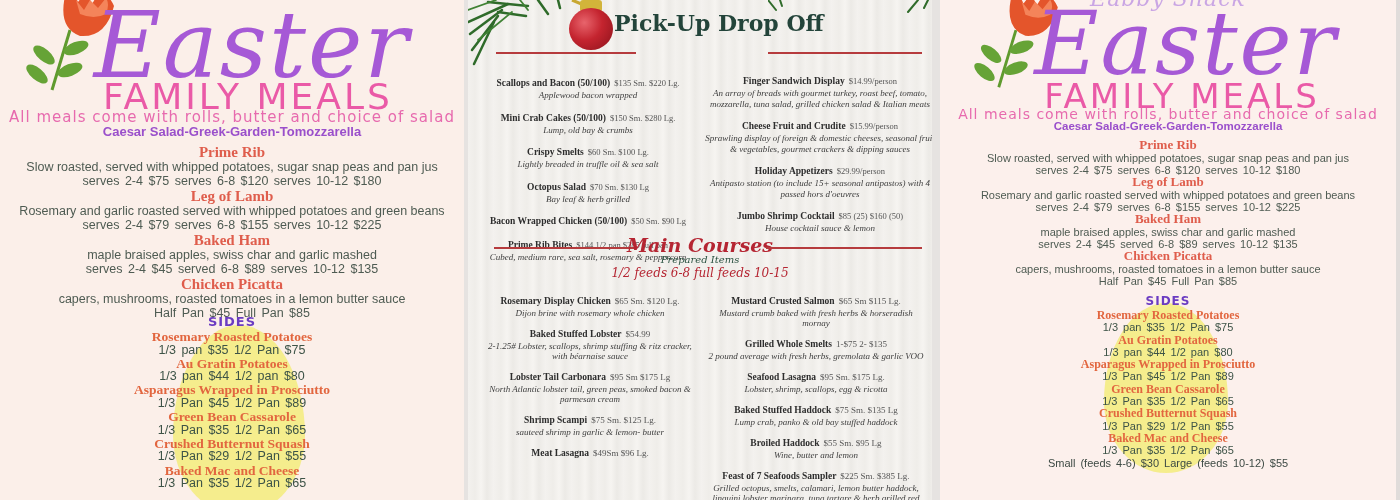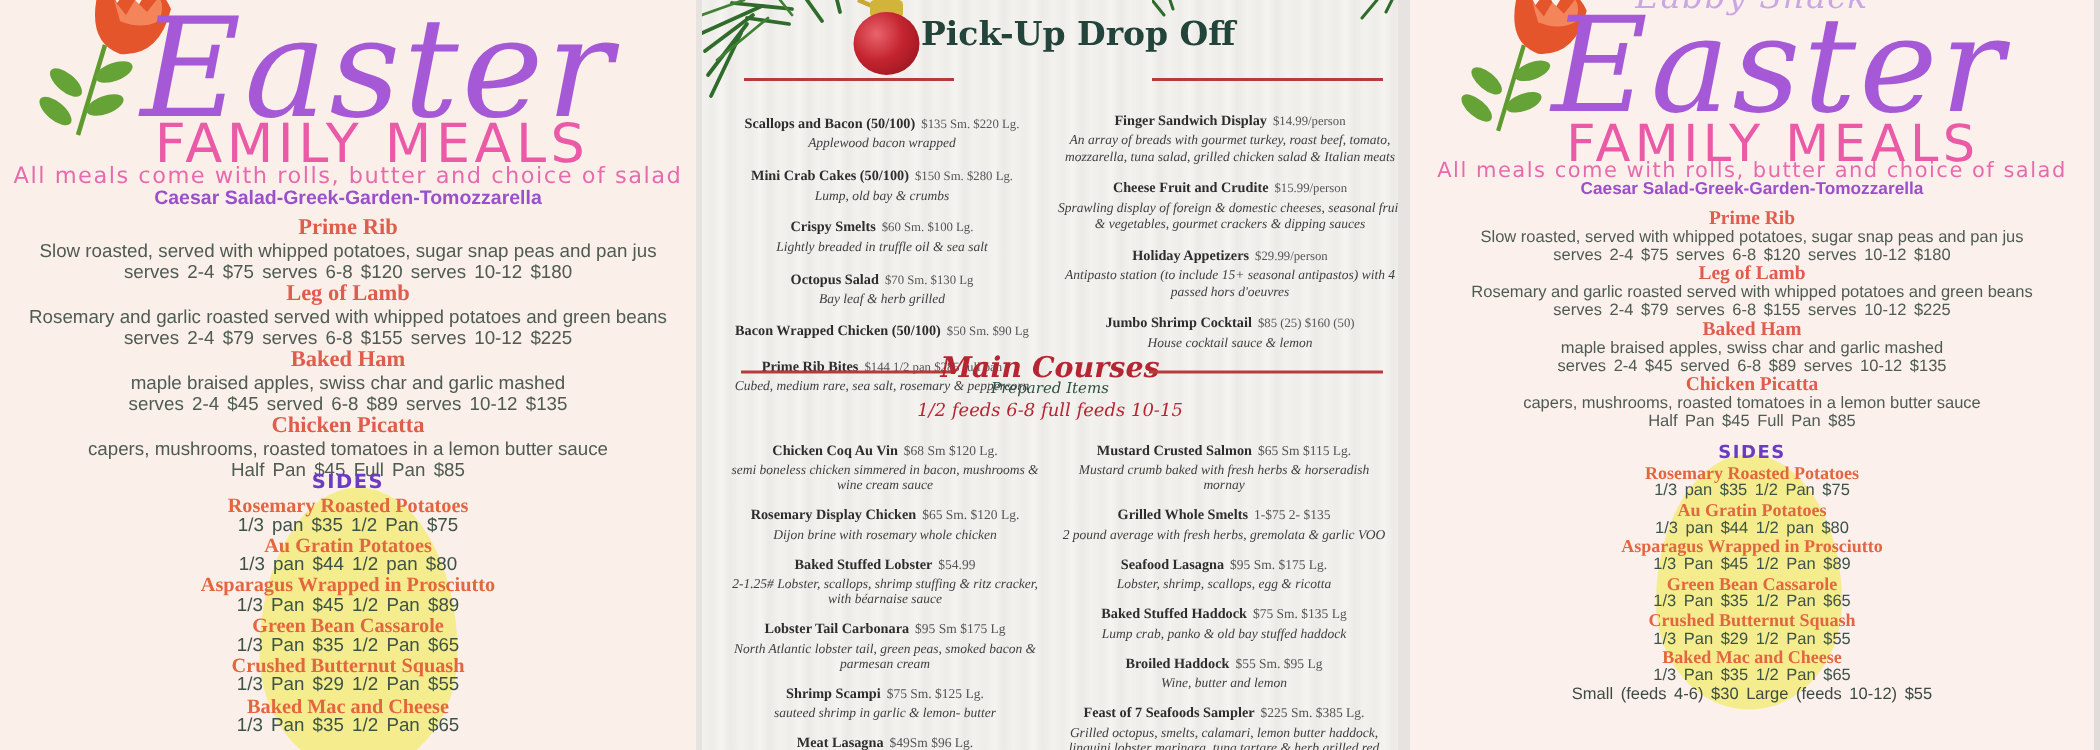--- a/index.html
+++ b/index.html
@@ -227,24 +227,20 @@
   </div>
 
   <div class="section-line" style="left:26px;top:247px;width:142px;"></div>
   <div class="section-script" style="top:234px;font-size:19px;">Main Courses</div>
   <div class="section-line" style="left:298px;top:247px;width:156px;"></div>
   <div class="sub-script" style="top:254px;font-size:10px;color:#28503f;">Prepared Items</div>
   <div class="sub-script" style="top:266px;font-size:12px;color:#b52532;">1/2 feeds 6-8 full feeds 10-15</div>
 
   <div class="col mains-mid" style="left:14px;top:290px;width:216px;">
     <div class="mi">
-        <div><span class="mi-name">Chicken Coq Au Vin</span><span class="mi-price">$68 Sm $120 Lg.</span></div>
-        <div class="mi-desc">semi boneless chicken simmered in bacon, mushrooms &amp; wine cream sauce</div>
-      </div>
-    <div class="mi">
         <div><span class="mi-name">Rosemary Display Chicken</span><span class="mi-price">$65 Sm. $120 Lg.</span></div>
         <div class="mi-desc">Dijon brine with rosemary whole chicken</div>
       </div>
     <div class="mi">
         <div><span class="mi-name">Baked Stuffed Lobster</span><span class="mi-price">$54.99</span></div>
         <div class="mi-desc">2-1.25# Lobster, scallops, shrimp stuffing &amp; ritz cracker, with béarnaise sauce</div>
       </div>
     <div class="mi">
         <div><span class="mi-name">Lobster Tail Carbonara</span><span class="mi-price">$95 Sm $175 Lg</span></div>
         <div class="mi-desc">North Atlantic lobster tail, green peas, smoked bacon &amp; parmesan cream</div>

